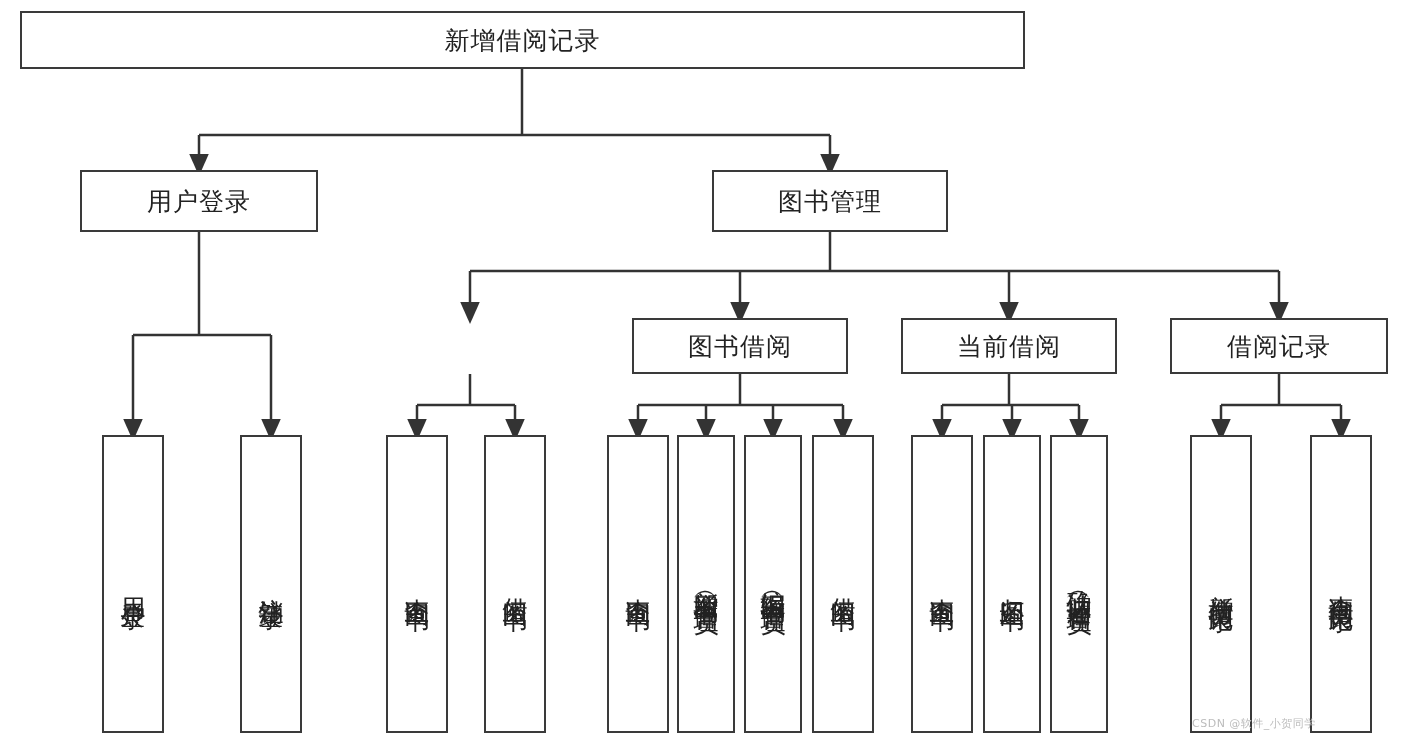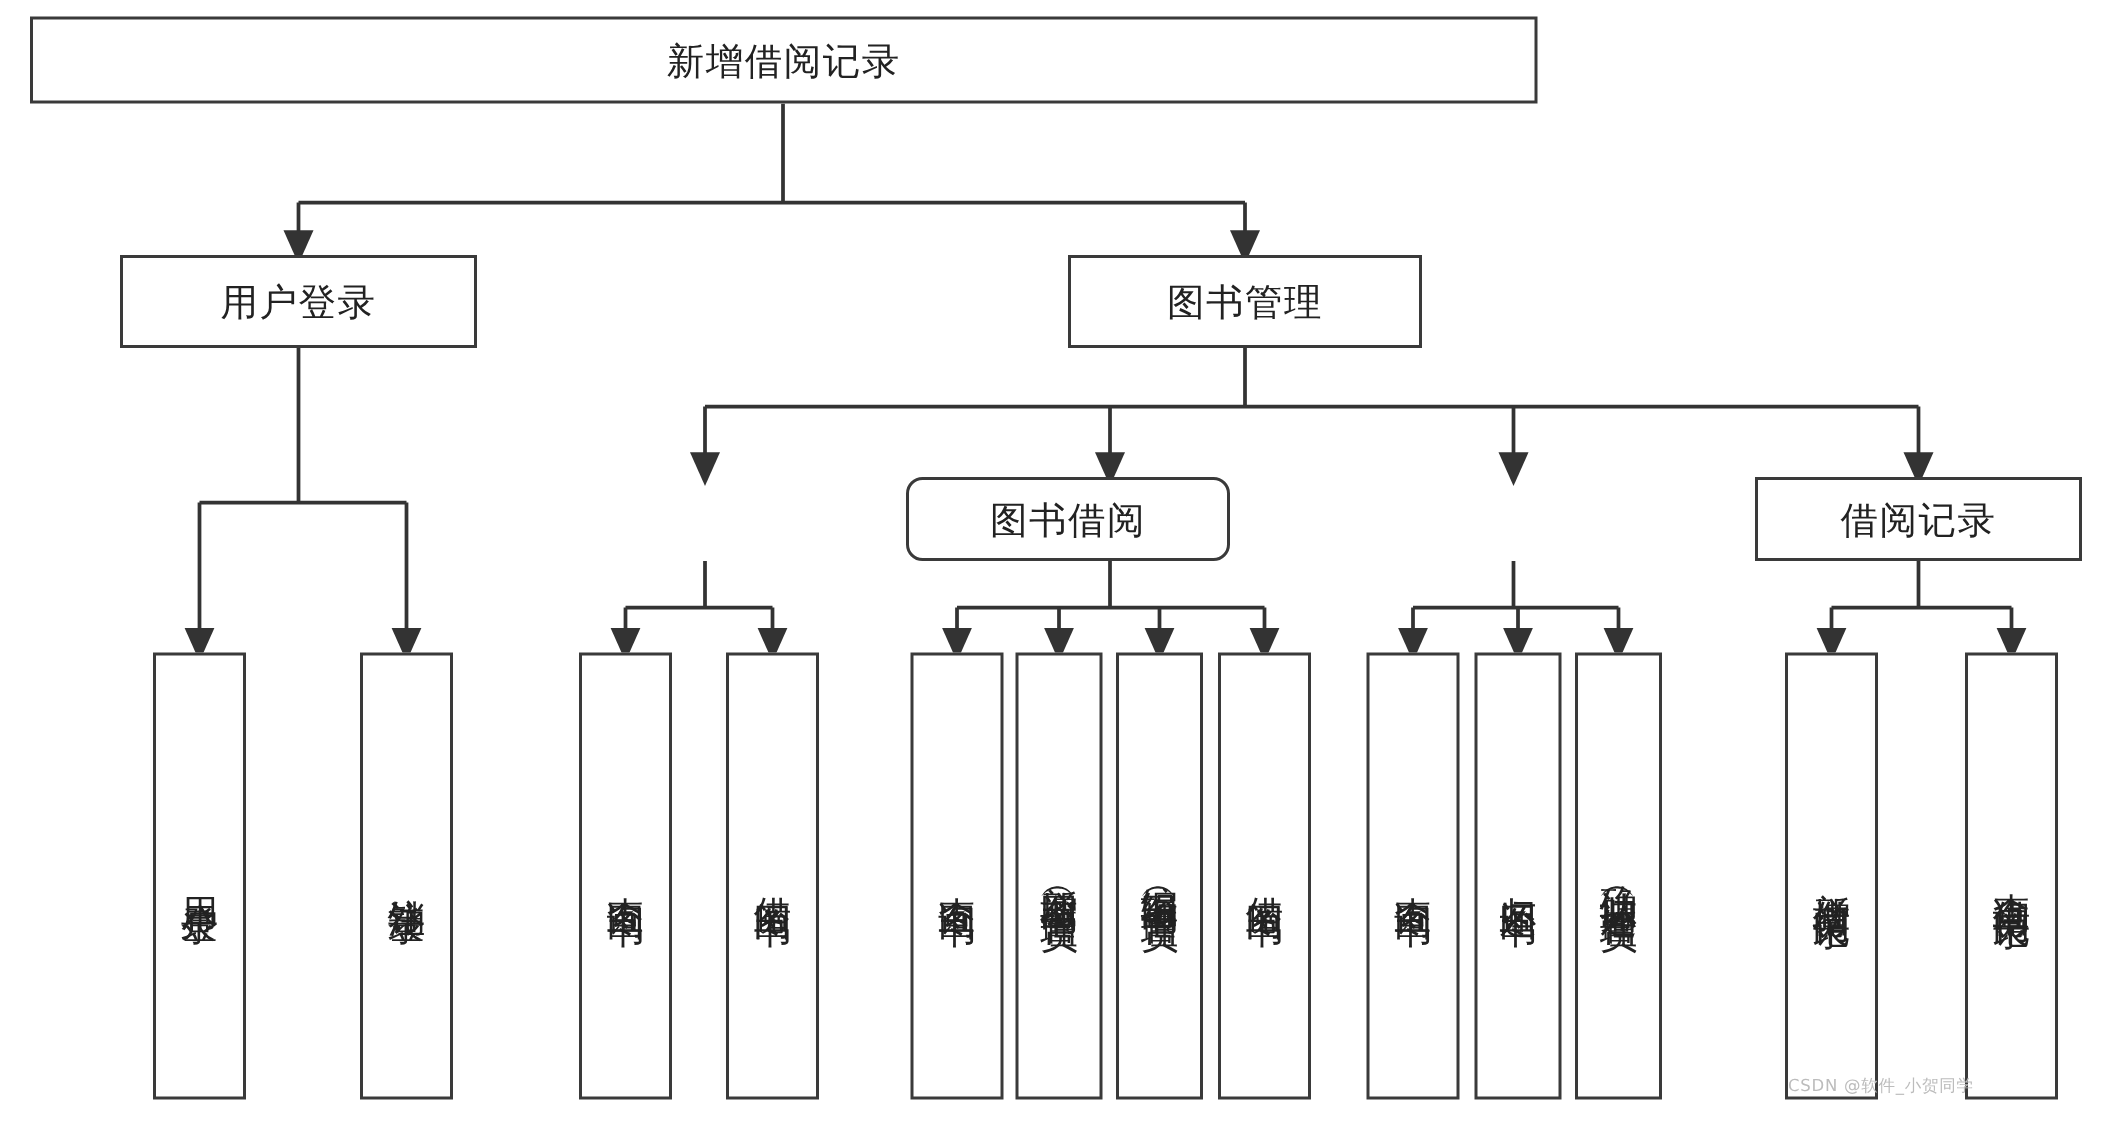--- a/index.html
+++ b/index.html
@@ -117,21 +117,22 @@
       <path d="M1221,405 L1221,421" marker-end="url(#arrow)"></path>
       <path d="M1341,405 L1341,421" marker-end="url(#arrow)"></path>
     </g>
   </svg>
 
   <div class="node horiz" style="left:20px;top:11px;width:1005px;height:58px;">新增借阅记录</div>
 
   <div class="node horiz" style="left:80px;top:170px;width:238px;height:62px;">用户登录</div>
   <div class="node horiz" style="left:712px;top:170px;width:236px;height:62px;">图书管理</div>
 
-  <div class="node horiz" style="left:604px;top:318px;width:216px;height:56px;border-radius:11px;">图书借阅</div>
+  <div class="node horiz" style="left:632px;top:318px;width:216px;height:56px;">图书借阅</div>
+  <div class="node horiz" style="left:901px;top:318px;width:216px;height:56px;">当前借阅</div>
   <div class="node horiz" style="left:1170px;top:318px;width:218px;height:56px;">借阅记录</div>
 
   <div class="node vert" style="left:102px;top:435px;width:62px;height:298px;">
     <span class="vtext">用户登录</span>
   </div>
   <div class="node vert" style="left:240px;top:435px;width:62px;height:298px;">
     <span class="vtext">注销登录</span>
   </div>
   <div class="node vert" style="left:386px;top:435px;width:62px;height:298px;">
     <span class="vtext">查询图书</span>

